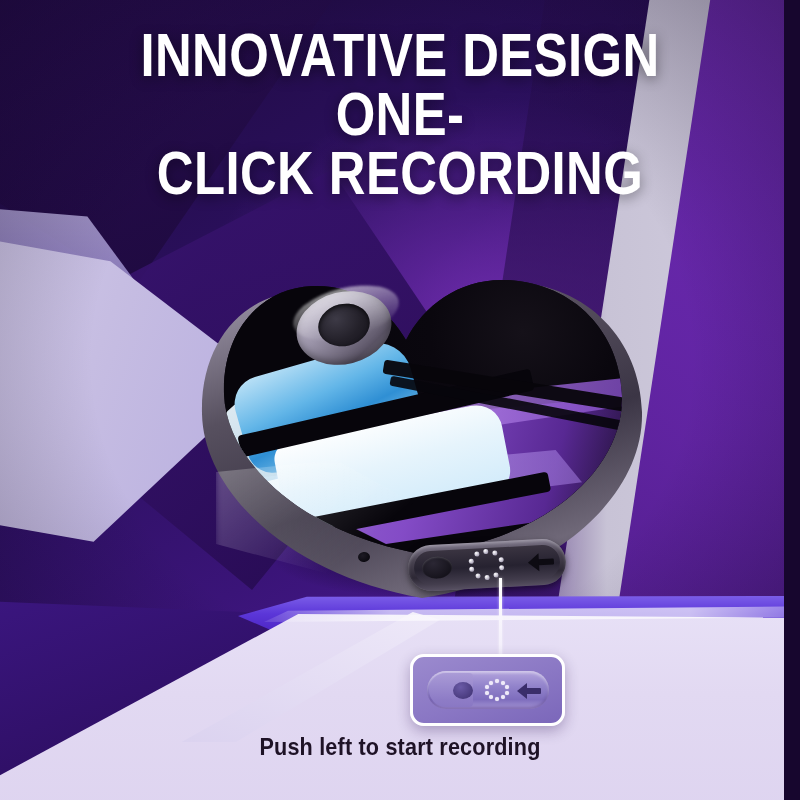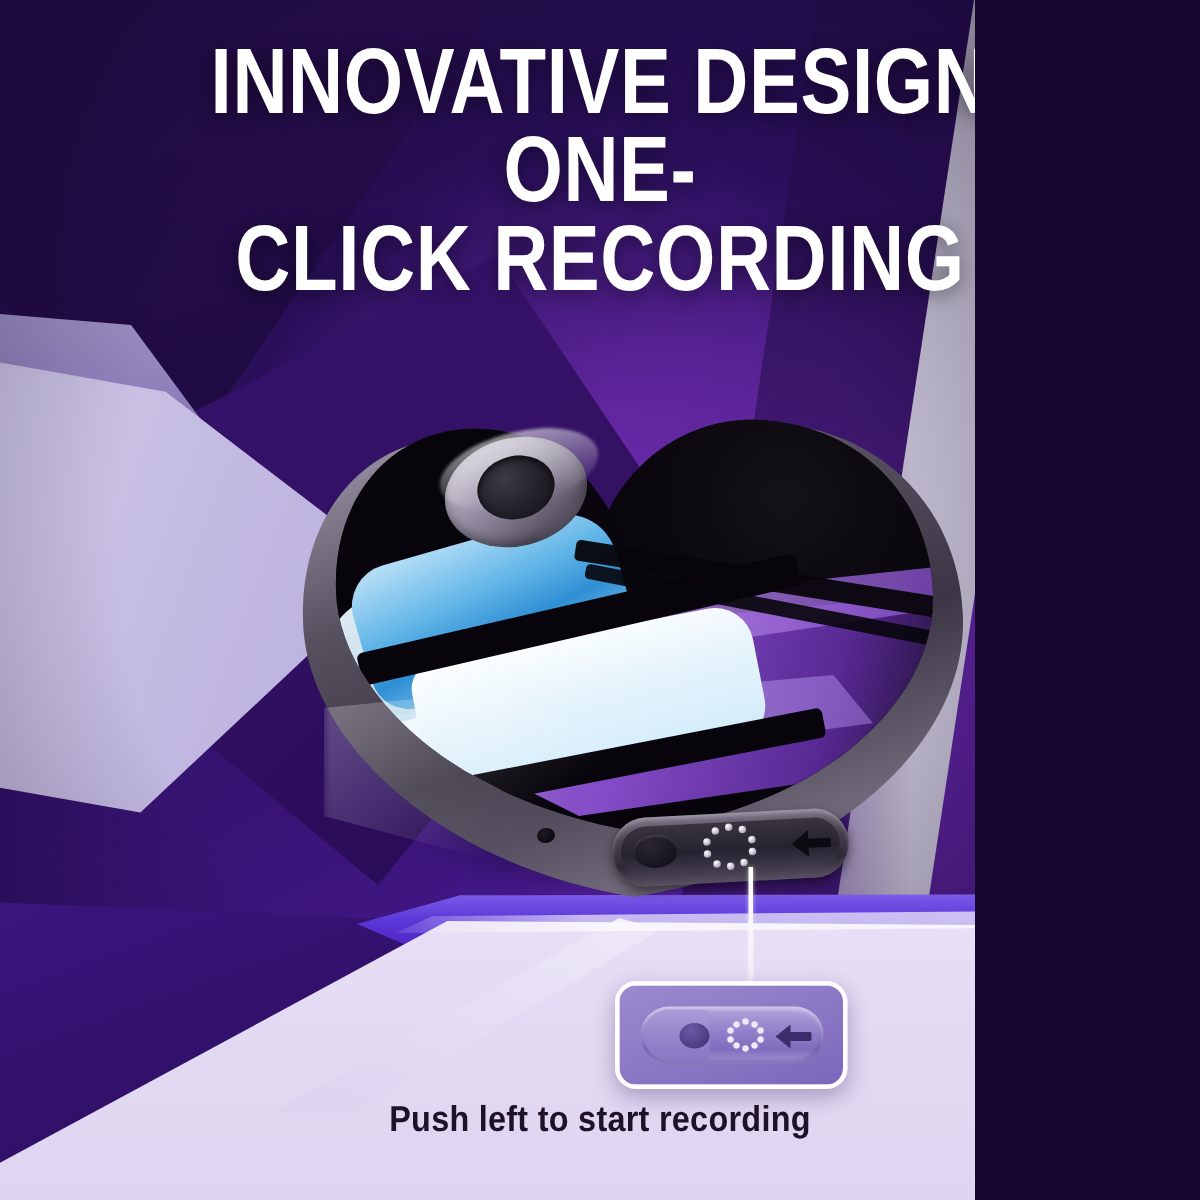--- a/index.html
+++ b/index.html
@@ -1,19 +1,19 @@
 <!DOCTYPE html>
 <html><head>
 <meta charset="utf-8">
 <title>Product Banner</title>
 <style>
   html,body{margin:0;padding:0;background:#17062e;}
   *{box-sizing:border-box;}
   .stage{
-    position:relative;width:650px;height:800px;overflow:hidden;
+    position:relative;width:784px;height:800px;overflow:hidden;
     font-family:"Liberation Sans","DejaVu Sans",sans-serif;
     background:#2a0d52;
   }
 
   
   .bg-base{position:absolute;inset:0;
     background:
       radial-gradient(ellipse 60% 45% at 62% 40%, #6a2aa8 0%, rgba(106,42,168,0) 62%),
       radial-gradient(ellipse 70% 60% at 88% 55%, #7b33bd 0%, rgba(123,51,189,0) 60%),
       linear-gradient(150deg,#1d0a3c 0%,#2c1060 35%,#3a1478 58%,#4a1a92 78%,#35105f 100%);

